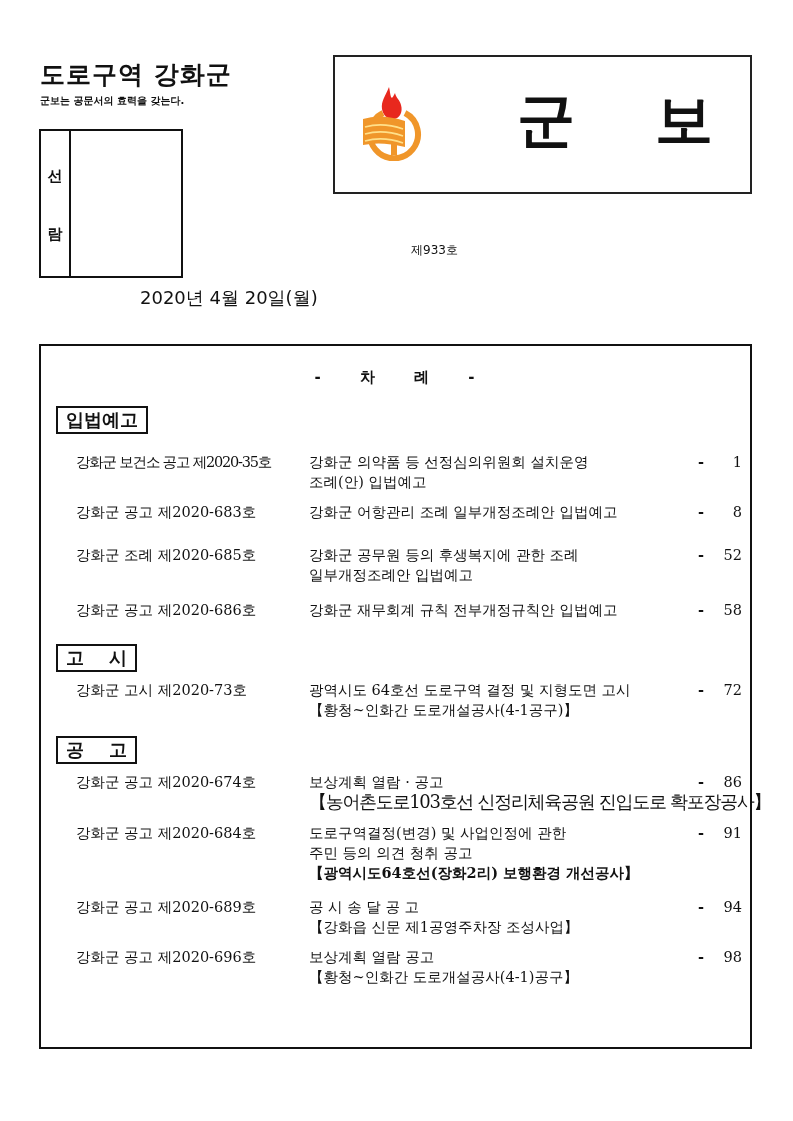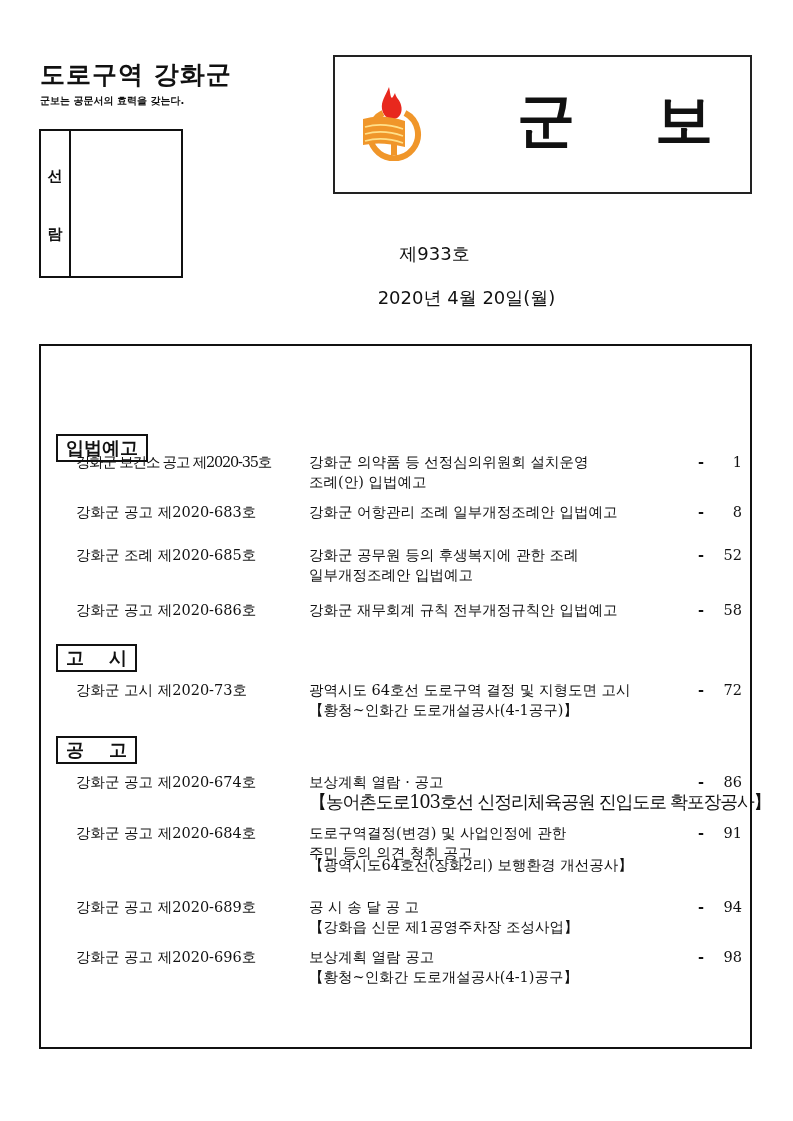--- a/index.html
+++ b/index.html
@@ -17,39 +17,39 @@
                       font-family:"DejaVu Sans", "Liberation Sans", sans-serif; }
   .review-top { position:absolute; left:30px; top:0; right:0; height:64px; border-bottom:2px solid #111; box-sizing:border-box;
                 display:flex; align-items:center; justify-content:center; font-size:14px; font-weight:bold;
                 font-family:"DejaVu Sans", "Liberation Sans", sans-serif; }
 
   .masthead { position:absolute; left:333px; top:55px; width:419px; height:139px; border:2px solid #222; box-sizing:border-box; }
   .logo { position:absolute; left:26px; top:26px; width:68px; height:78px; }
   .mast-char { position:absolute; top:25px; font-size:58px; font-weight:bold;
                font-family:"DejaVu Sans", "Liberation Sans", sans-serif; }
 
-  .issue { position:absolute; left:0; width:793px; top:242px; text-align:center; font-size:18px; padding-left:76px; box-sizing:border-box;
+  .issue { position:absolute; left:0; width:793px; top:242px; text-align:center; font-size:12px; padding-left:76px; box-sizing:border-box;
            font-family:"DejaVu Sans", "Liberation Sans", sans-serif; font-weight:500;}
-  .date { position:absolute; left:0; width:793px; top:286px; text-align:center; font-size:18px; padding-left:140px; box-sizing:border-box;
+  .date { position:absolute; left:0; width:793px; top:286px; text-align:left; font-size:18px; padding-left:140px; box-sizing:border-box;
           font-family:"DejaVu Sans", "Liberation Sans", sans-serif; }
 
   .toc { position:absolute; left:39px; top:344px; width:713px; height:705px; border:2px solid #111; box-sizing:border-box; }
   .toc-title { position:absolute; left:0; right:0; top:22px; text-align:center; font-size:15px; font-weight:bold; letter-spacing:2px;
                font-family:"DejaVu Sans", "Liberation Sans", sans-serif; word-spacing:30px; }
 
   .section-label { position:absolute; left:15px; height:28px; border:2px solid #111; box-sizing:border-box;
                    font-size:18px; font-weight:bold; display:flex; align-items:center; padding:0 8px;
                    font-family:"DejaVu Sans", "Liberation Sans", sans-serif; background:#fff; }
 
   .entry { position:absolute; left:0; right:0; font-size:14.5px; line-height:20px; }
   .entry .ref { position:absolute; left:35px; top:0; white-space:nowrap; }
   .entry .ref.condensed { letter-spacing:-1.2px; }
   .entry .title { position:absolute; left:268px; top:0; white-space:nowrap; }
   .entry .sub { position:absolute; left:268px; top:20px; white-space:nowrap;text-align:right; }
-  .entry .sub2 { position:absolute; left:268px; top:32px; white-space:nowrap; }
+  .entry .sub2 { position:absolute; left:268px; top:40px; white-space:nowrap;font-weight:bold; }
   .entry .dash { position:absolute; left:657px; top:0; font-weight:bold; }
   .entry .page { position:absolute; right:8px; top:0; text-align:right; }
   .narrow { letter-spacing:-1.3px; font-size:18px; }
 </style>
 </head>
 <body>
 
 <div class="org-title">도로구역 강화군</div>
 <div class="org-sub">군보는 공문서의 효력을 갖는다.</div>
 
@@ -72,22 +72,23 @@
     <path d="M4 58 Q22 53 42 60" fill="none" stroke="#ffe08a" stroke-width="1.8"></path>
   </svg>
   <span class="mast-char" style="left:182px">군</span>
   <span class="mast-char" style="left:320px">보</span>
 </div>
 
 <div class="issue">제933호</div>
 <div class="date">2020년 4월 20일(월)</div>
 
 <div class="toc">
+  <div class="toc-title">- 차  례 -</div>
 
-  <div class="section-label" style="top:88px">입법예고</div>
+  <div class="section-label" style="top:60px">입법예고</div>
 
   <div class="entry" style="top:106px">
     <span class="ref condensed">강화군 보건소 공고 제2020-35호</span>
     <span class="title">강화군 의약품 등 선정심의위원회 설치운영</span>
     <span class="sub">조례(안) 입법예고</span>
     <span class="dash">-</span>
     <span class="page">1</span>
   </div>
 
   <div class="entry" style="top:156px">

